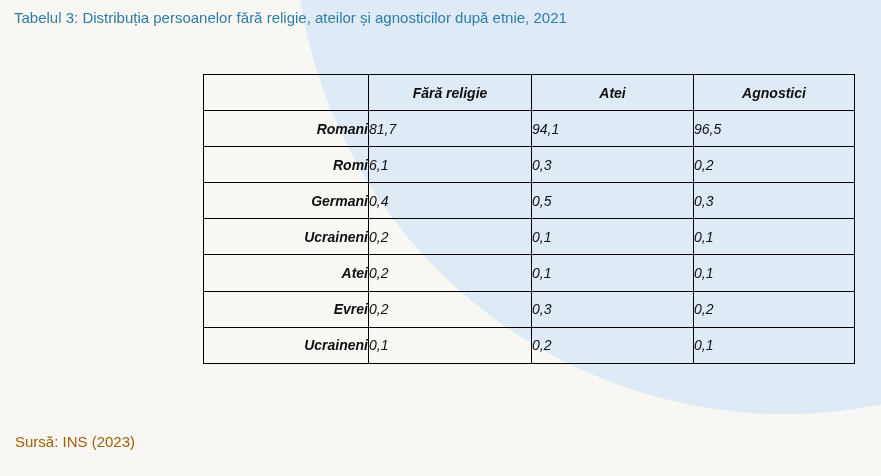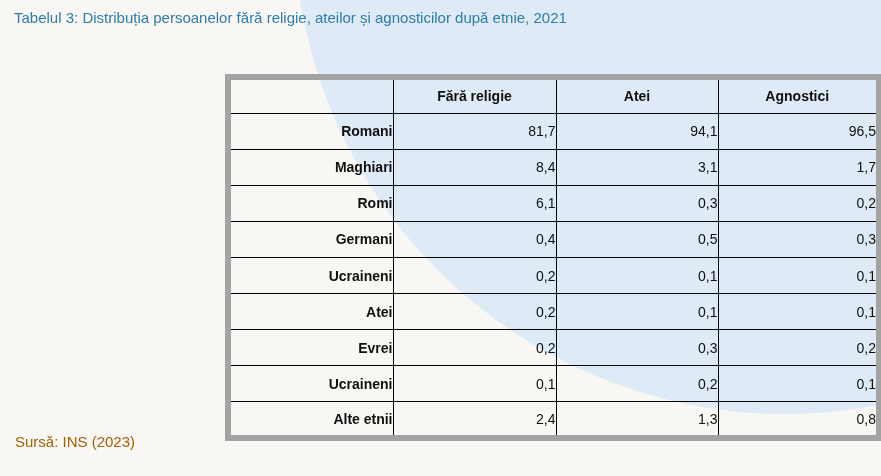--- a/index.html
+++ b/index.html
@@ -27,42 +27,43 @@
   }
   .source {
     position:absolute;
     left:15px; top:433px;
     font-size:15px;
     color:#a16207;
     white-space:nowrap;
   }
   table.data-table {
     position:absolute;
-    left:225px; top:74px;
+    left:203px; top:74px;
     width:651px;
     border-collapse:collapse;
     table-layout:fixed;
-    border:6px solid #a3a3a3;
+    border:1px solid #a3a3a3;
     background:transparent;
+    font-style:italic;
   }
   .data-table th, .data-table td {
     border:1.5px solid #000;
     height:36.1px;
     font-size:14px;
     color:#101010;
     background:transparent;
     vertical-align:middle;
   }
   .data-table th { font-weight:bold; text-align:center; }
   .data-table td.row-label {
     font-weight:bold;
     text-align:right;
     padding-left:9px;
   }
-  .data-table td.num { text-align:right; font-weight:normal; }
+  .data-table td.num { text-align:left; font-weight:normal; }
 </style>
 </head>
 <body>
 
 <div class="bg-circle"></div>
 
 <div class="title">Tabelul 3: Distribuția persoanelor fără religie, ateilor și agnosticilor după etnie, 2021</div>
 
 <table class="data-table">
   <colgroup>
@@ -78,26 +79,20 @@
       <th>Atei</th>
       <th>Agnostici</th>
     </tr>
   </thead>
   <tbody>
     <tr>
       <td class="row-label">Romani</td>
       <td class="num">81,7</td>
       <td class="num">94,1</td>
       <td class="num">96,5</td>
-    </tr>
-    <tr>
-      <td class="row-label">Maghiari</td>
-      <td class="num">8,4</td>
-      <td class="num">3,1</td>
-      <td class="num">1,7</td>
     </tr>
     <tr>
       <td class="row-label">Romi</td>
       <td class="num">6,1</td>
       <td class="num">0,3</td>
       <td class="num">0,2</td>
     </tr>
     <tr>
       <td class="row-label">Germani</td>
       <td class="num">0,4</td>
@@ -121,22 +116,16 @@
       <td class="num">0,2</td>
       <td class="num">0,3</td>
       <td class="num">0,2</td>
     </tr>
     <tr>
       <td class="row-label">Ucraineni</td>
       <td class="num">0,1</td>
       <td class="num">0,2</td>
       <td class="num">0,1</td>
     </tr>
-    <tr>
-      <td class="row-label">Alte etnii</td>
-      <td class="num">2,4</td>
-      <td class="num">1,3</td>
-      <td class="num">0,8</td>
-    </tr>
   </tbody>
 </table>
 
 <div class="source">Sursă: INS (2023)</div>
 
 </body></html>

